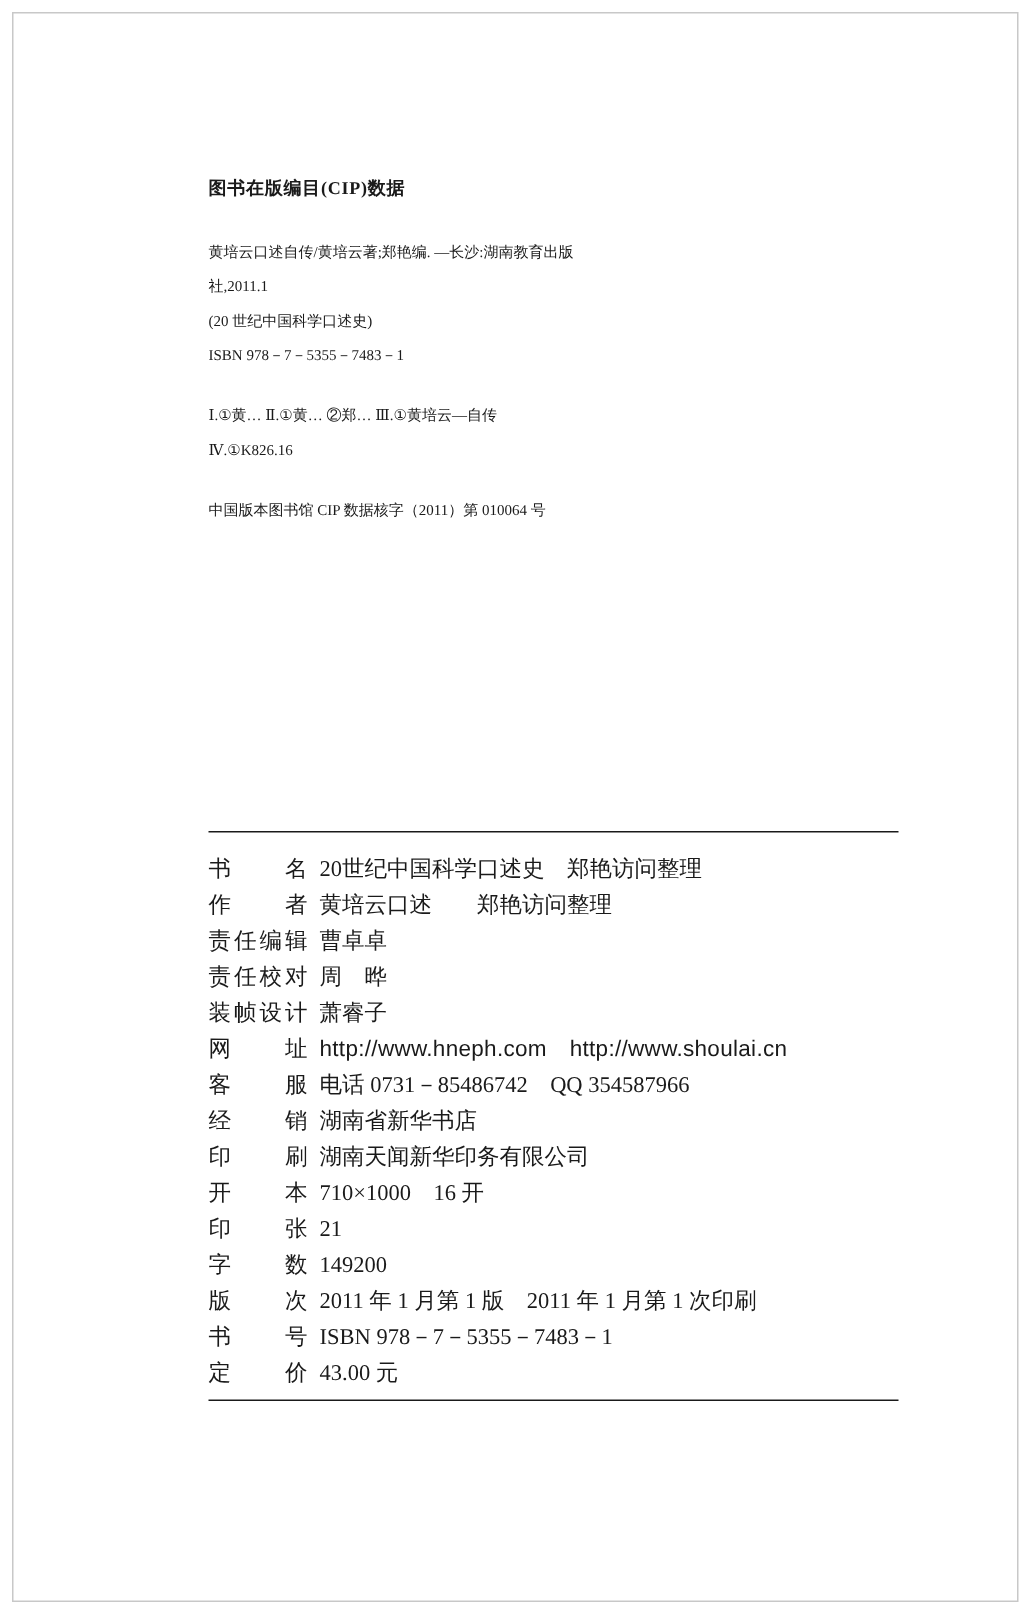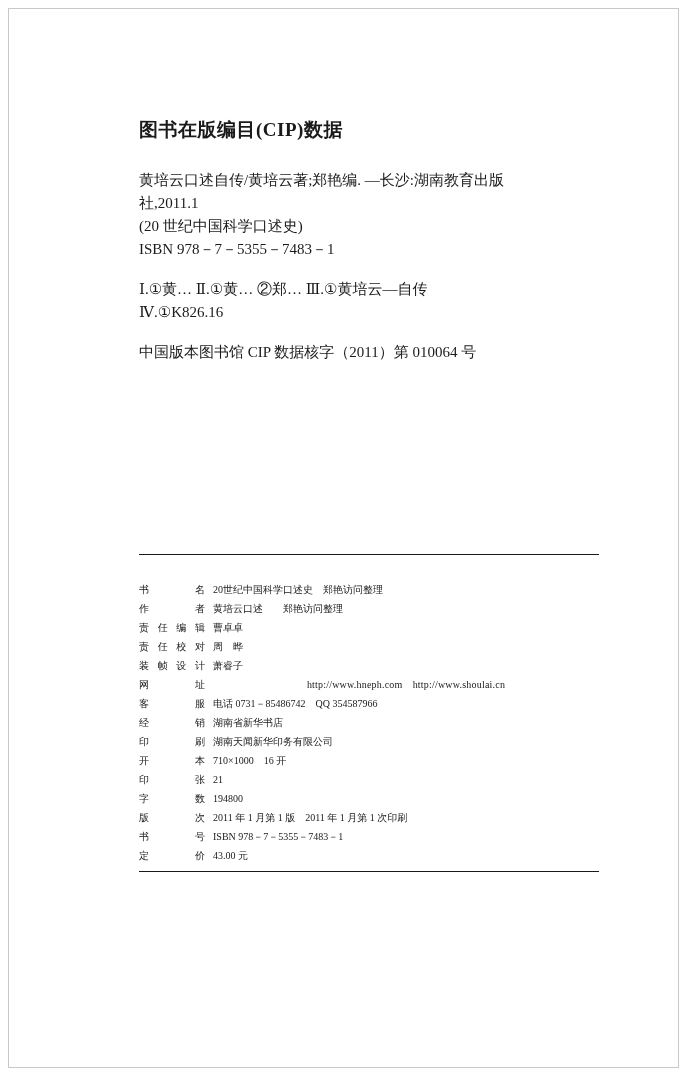--- a/index.html
+++ b/index.html
@@ -30,31 +30,31 @@
     left: 130px;
     top: 0;
     width: 460px;
   }
 
   
   .cip-title {
     position: absolute;
     top: 108px;
     left: 0;
-    font-size: 19px;
+    font-size: 12px;
     font-weight: bold;
     letter-spacing: 0.5px;
     white-space: nowrap;
   }
   .cip-body {
     position: absolute;
-    top: 160px;
+    top: 148px;
     left: 0;
     width: 452px;
-    font-size: 15px;
+    font-size: 10px;
     line-height: 23px;
   }
   .cip-body .para { margin-bottom: 0; }
   .cip-body .gap { height: 17px; }
   .cip-line { white-space: nowrap; }
   .cip-line.wrap { white-space: normal; }
 
   
   .colophon {
     position: absolute;
@@ -65,45 +65,44 @@
   .rule {
     border: none;
     border-top: 1px solid #1a1a1a;
     margin: 0;
     height: 0;
   }
   .rule.bottom { margin-top: 6px; }
   table.info {
     width: 100%;
     border-collapse: collapse;
-    font-size: 10px;
-    margin-top: 25px;
+    font-size: 15px;
+    margin-top: 12px;
   }
   table.info td {
     padding: 2.5px 0;
     vertical-align: baseline;
     white-space: nowrap;
   }
   td.label {
     width: 74px;
     letter-spacing: 0;
   }
   .lbl2 {
     display: inline-block;
     width: 66px;
     text-align: justify;
     text-align-last: justify;
   }
   td.value {
     padding-left: 4px;
   }
   .mono-ish {
-    font-family: Liberation Serif, serif;
+    font-family: Liberation Sans, sans-serif;
     letter-spacing: 0.2px;
-    text-align: center;
   }
 </style>
 </head>
 <body>
 
 <div class="page">
   <div class="content">
 
     <div class="cip-title">图书在版编目(CIP)数据</div>
 
@@ -166,21 +165,21 @@
           <tr>
             <td class="label"><span class="lbl2">开　本</span></td>
             <td class="value">710×1000　16 开</td>
           </tr>
           <tr>
             <td class="label"><span class="lbl2">印　张</span></td>
             <td class="value">21</td>
           </tr>
           <tr>
             <td class="label"><span class="lbl2">字　数</span></td>
-            <td class="value">194800</td>
+            <td class="value">149200</td>
           </tr>
           <tr>
             <td class="label"><span class="lbl2">版　次</span></td>
             <td class="value">2011 年 1 月第 1 版　2011 年 1 月第 1 次印刷</td>
           </tr>
           <tr>
             <td class="label"><span class="lbl2">书　号</span></td>
             <td class="value">ISBN 978－7－5355－7483－1</td>
           </tr>
           <tr>

